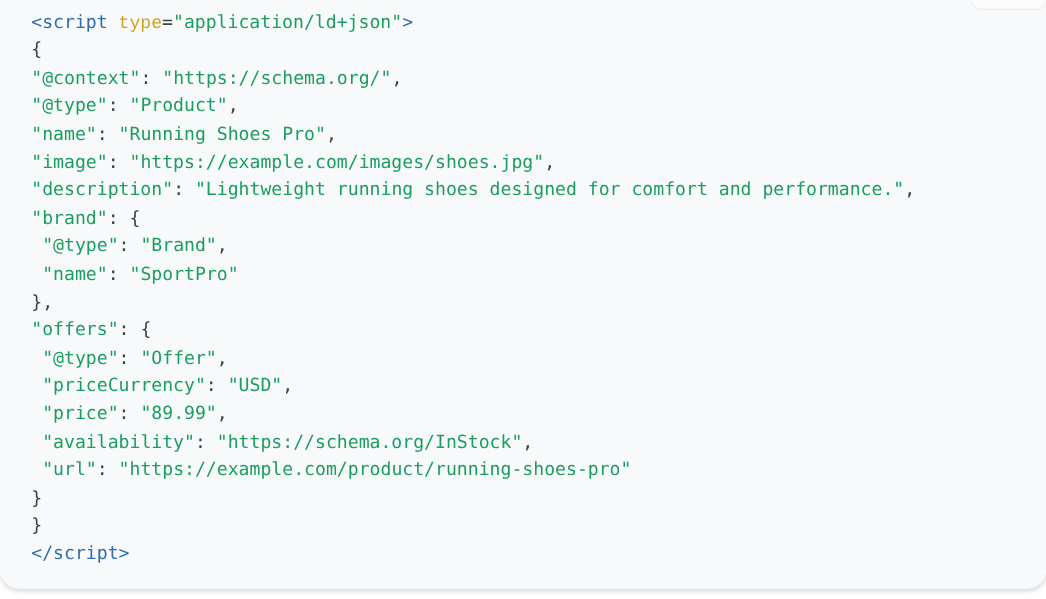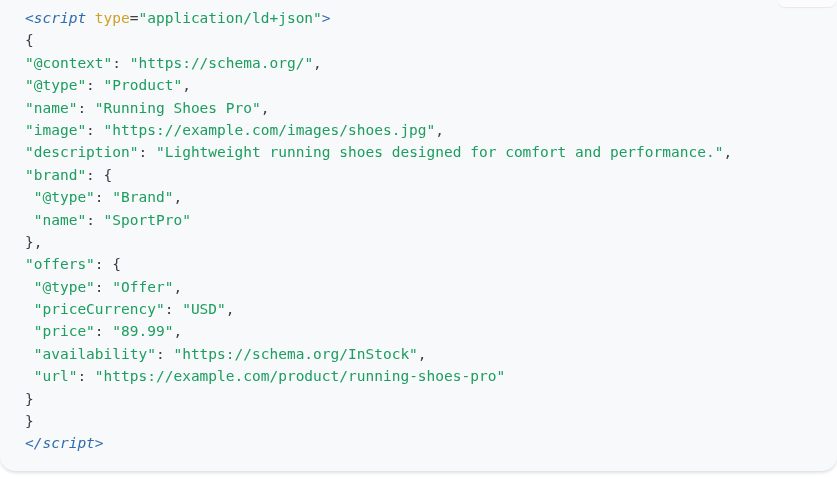--- a/index.html
+++ b/index.html
@@ -37,22 +37,22 @@
     top: 7px;
     left: 25px;
     right: 10px;
     font-family: "DejaVu Sans Mono", "Liberation Mono", monospace;
     font-size: 14.5px;
     line-height: 22.4px;
     white-space: pre;
     color: var(--punct, #3d4148);
   }
   .code-line { height: 22.4px; }
-  .tok-tag    { color: var(--tag, #2e6cab); font-style: italic; }
-  .tok-attr   { color: var(--attr, #cda226); }
+  .tok-tag    { color: var(--tag, #2e6cab); }
+  .tok-attr   { color: var(--attr, #cda226); font-family: Liberation Mono, monospace; }
   .tok-string { color: var(--string, #1b9e5f); }
   .tok-punct  { color: var(--punct, #3d4148); }
   .tok-plain  { color: var(--punct, #3d4148); }
 </style>
 </head>
 <body style="background: rgb(255, 255, 255);">
 
 <div class="code-card">
   <div class="code-block"><div class="code-line"><span class="tok-tag">&lt;script</span><span class="tok-plain"> </span><span class="tok-attr">type</span><span class="tok-punct">=</span><span class="tok-string">"application/ld+json"</span><span class="tok-tag">&gt;</span></div><div class="code-line"><span class="tok-punct">{</span></div><div class="code-line"><span class="tok-string">"@context"</span><span class="tok-punct">: </span><span class="tok-string">"https://schema.org/"</span><span class="tok-punct">,</span></div><div class="code-line"><span class="tok-string">"@type"</span><span class="tok-punct">: </span><span class="tok-string">"Product"</span><span class="tok-punct">,</span></div><div class="code-line"><span class="tok-string">"name"</span><span class="tok-punct">: </span><span class="tok-string">"Running Shoes Pro"</span><span class="tok-punct">,</span></div><div class="code-line"><span class="tok-string">"image"</span><span class="tok-punct">: </span><span class="tok-string">"https://example.com/images/shoes.jpg"</span><span class="tok-punct">,</span></div><div class="code-line"><span class="tok-string">"description"</span><span class="tok-punct">: </span><span class="tok-string">"Lightweight running shoes designed for comfort and performance."</span><span class="tok-punct">,</span></div><div class="code-line"><span class="tok-string">"brand"</span><span class="tok-punct">: {</span></div><div class="code-line"><span class="tok-punct"> </span><span class="tok-string">"@type"</span><span class="tok-punct">: </span><span class="tok-string">"Brand"</span><span class="tok-punct">,</span></div><div class="code-line"><span class="tok-punct"> </span><span class="tok-string">"name"</span><span class="tok-punct">: </span><span class="tok-string">"SportPro"</span></div><div class="code-line"><span class="tok-punct">},</span></div><div class="code-line"><span class="tok-string">"offers"</span><span class="tok-punct">: {</span></div><div class="code-line"><span class="tok-punct"> </span><span class="tok-string">"@type"</span><span class="tok-punct">: </span><span class="tok-string">"Offer"</span><span class="tok-punct">,</span></div><div class="code-line"><span class="tok-punct"> </span><span class="tok-string">"priceCurrency"</span><span class="tok-punct">: </span><span class="tok-string">"USD"</span><span class="tok-punct">,</span></div><div class="code-line"><span class="tok-punct"> </span><span class="tok-string">"price"</span><span class="tok-punct">: </span><span class="tok-string">"89.99"</span><span class="tok-punct">,</span></div><div class="code-line"><span class="tok-punct"> </span><span class="tok-string">"availability"</span><span class="tok-punct">: </span><span class="tok-string">"https://schema.org/InStock"</span><span class="tok-punct">,</span></div><div class="code-line"><span class="tok-punct"> </span><span class="tok-string">"url"</span><span class="tok-punct">: </span><span class="tok-string">"https://example.com/product/running-shoes-pro"</span></div><div class="code-line"><span class="tok-punct">}</span></div><div class="code-line"><span class="tok-punct">}</span></div><div class="code-line"><span class="tok-tag">&lt;/script&gt;</span></div></div>
 </div>

